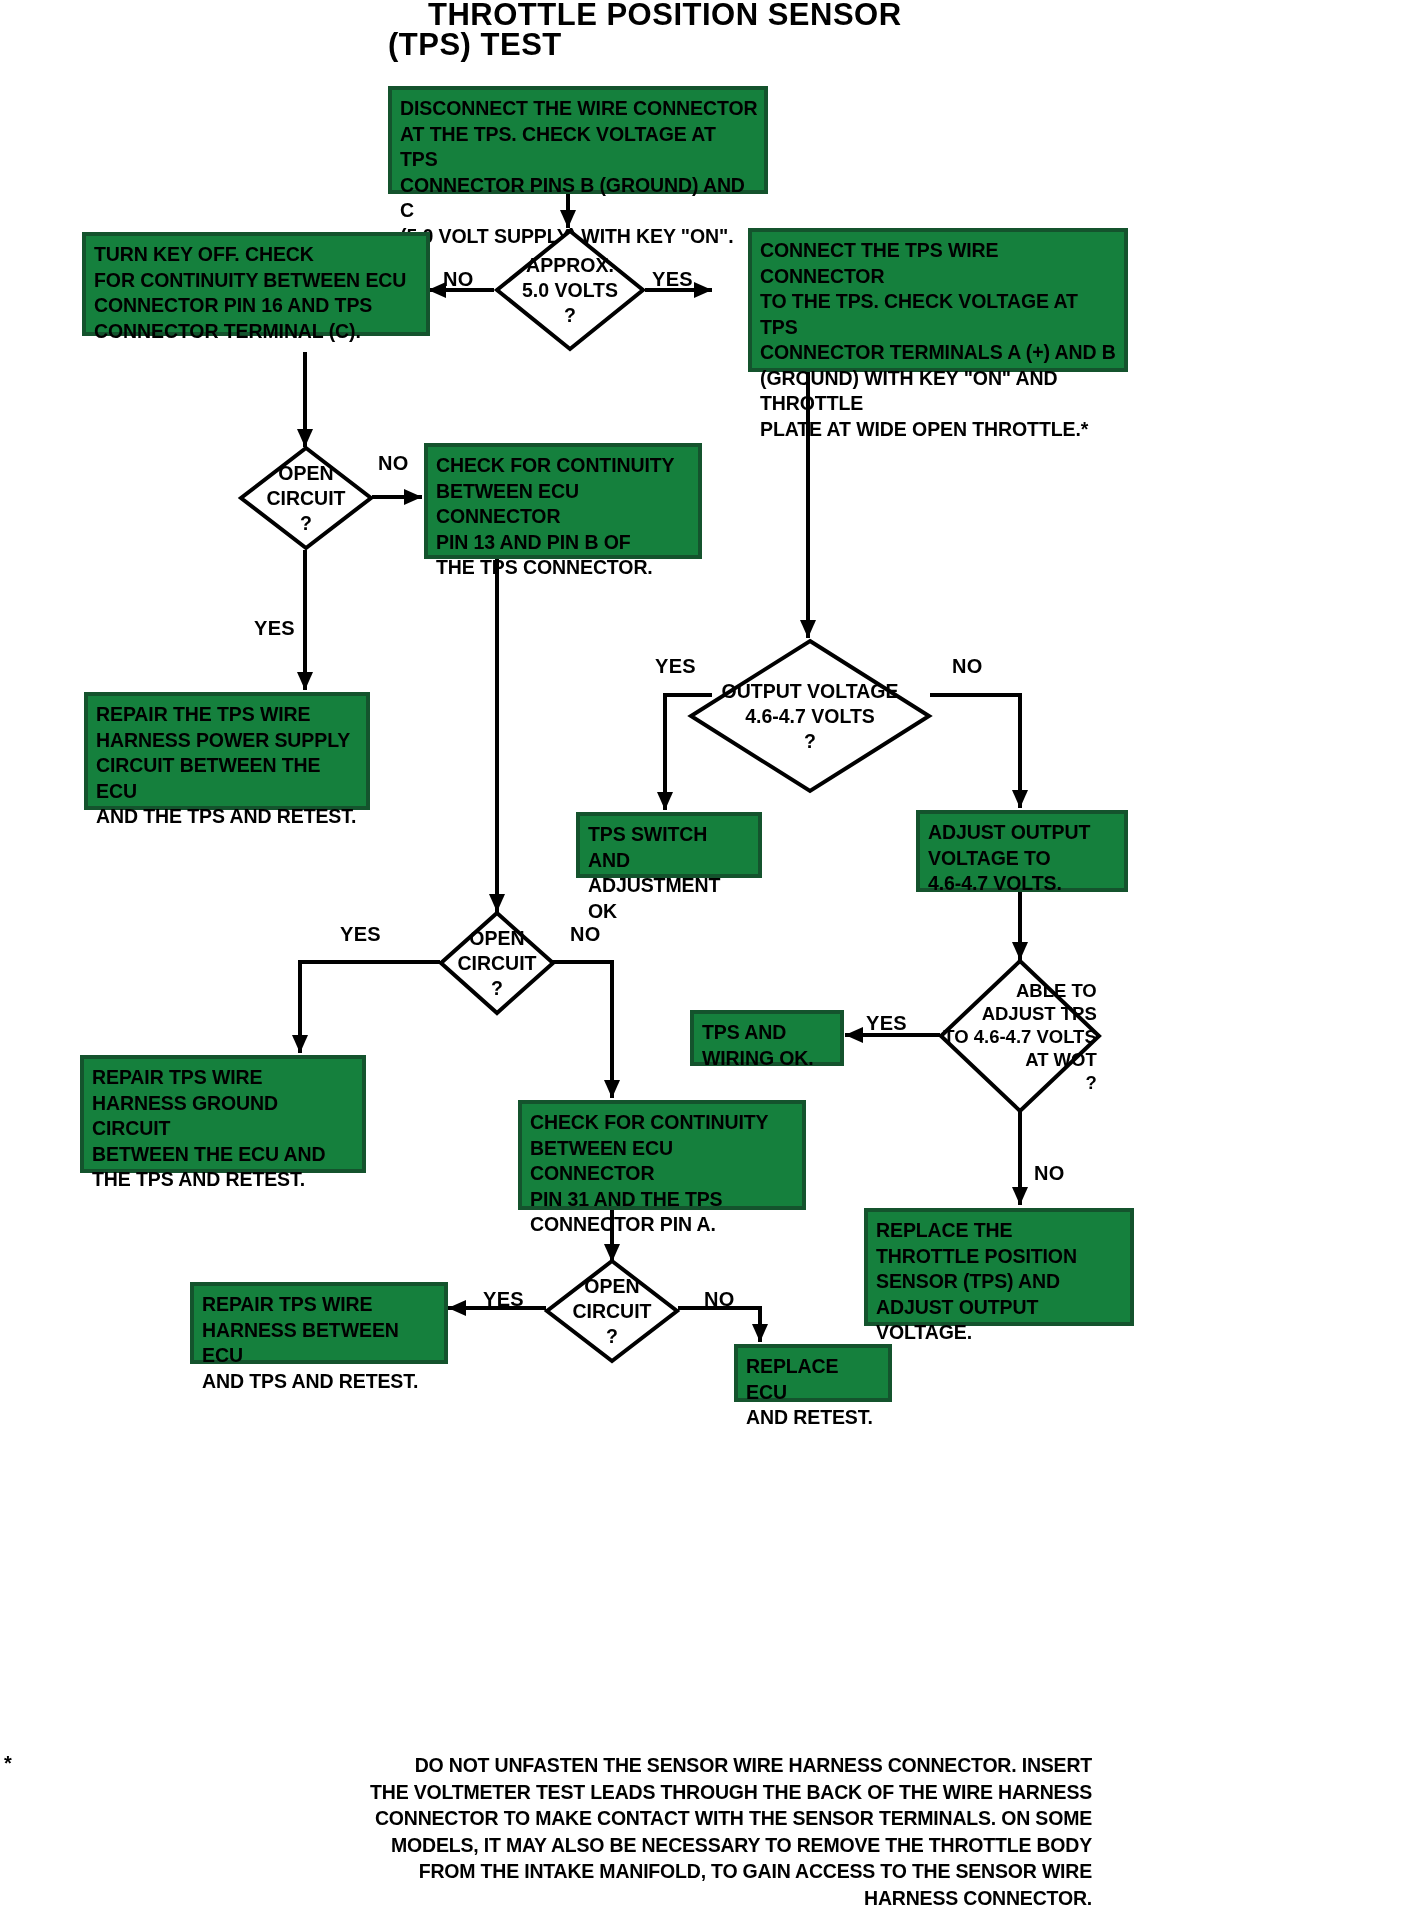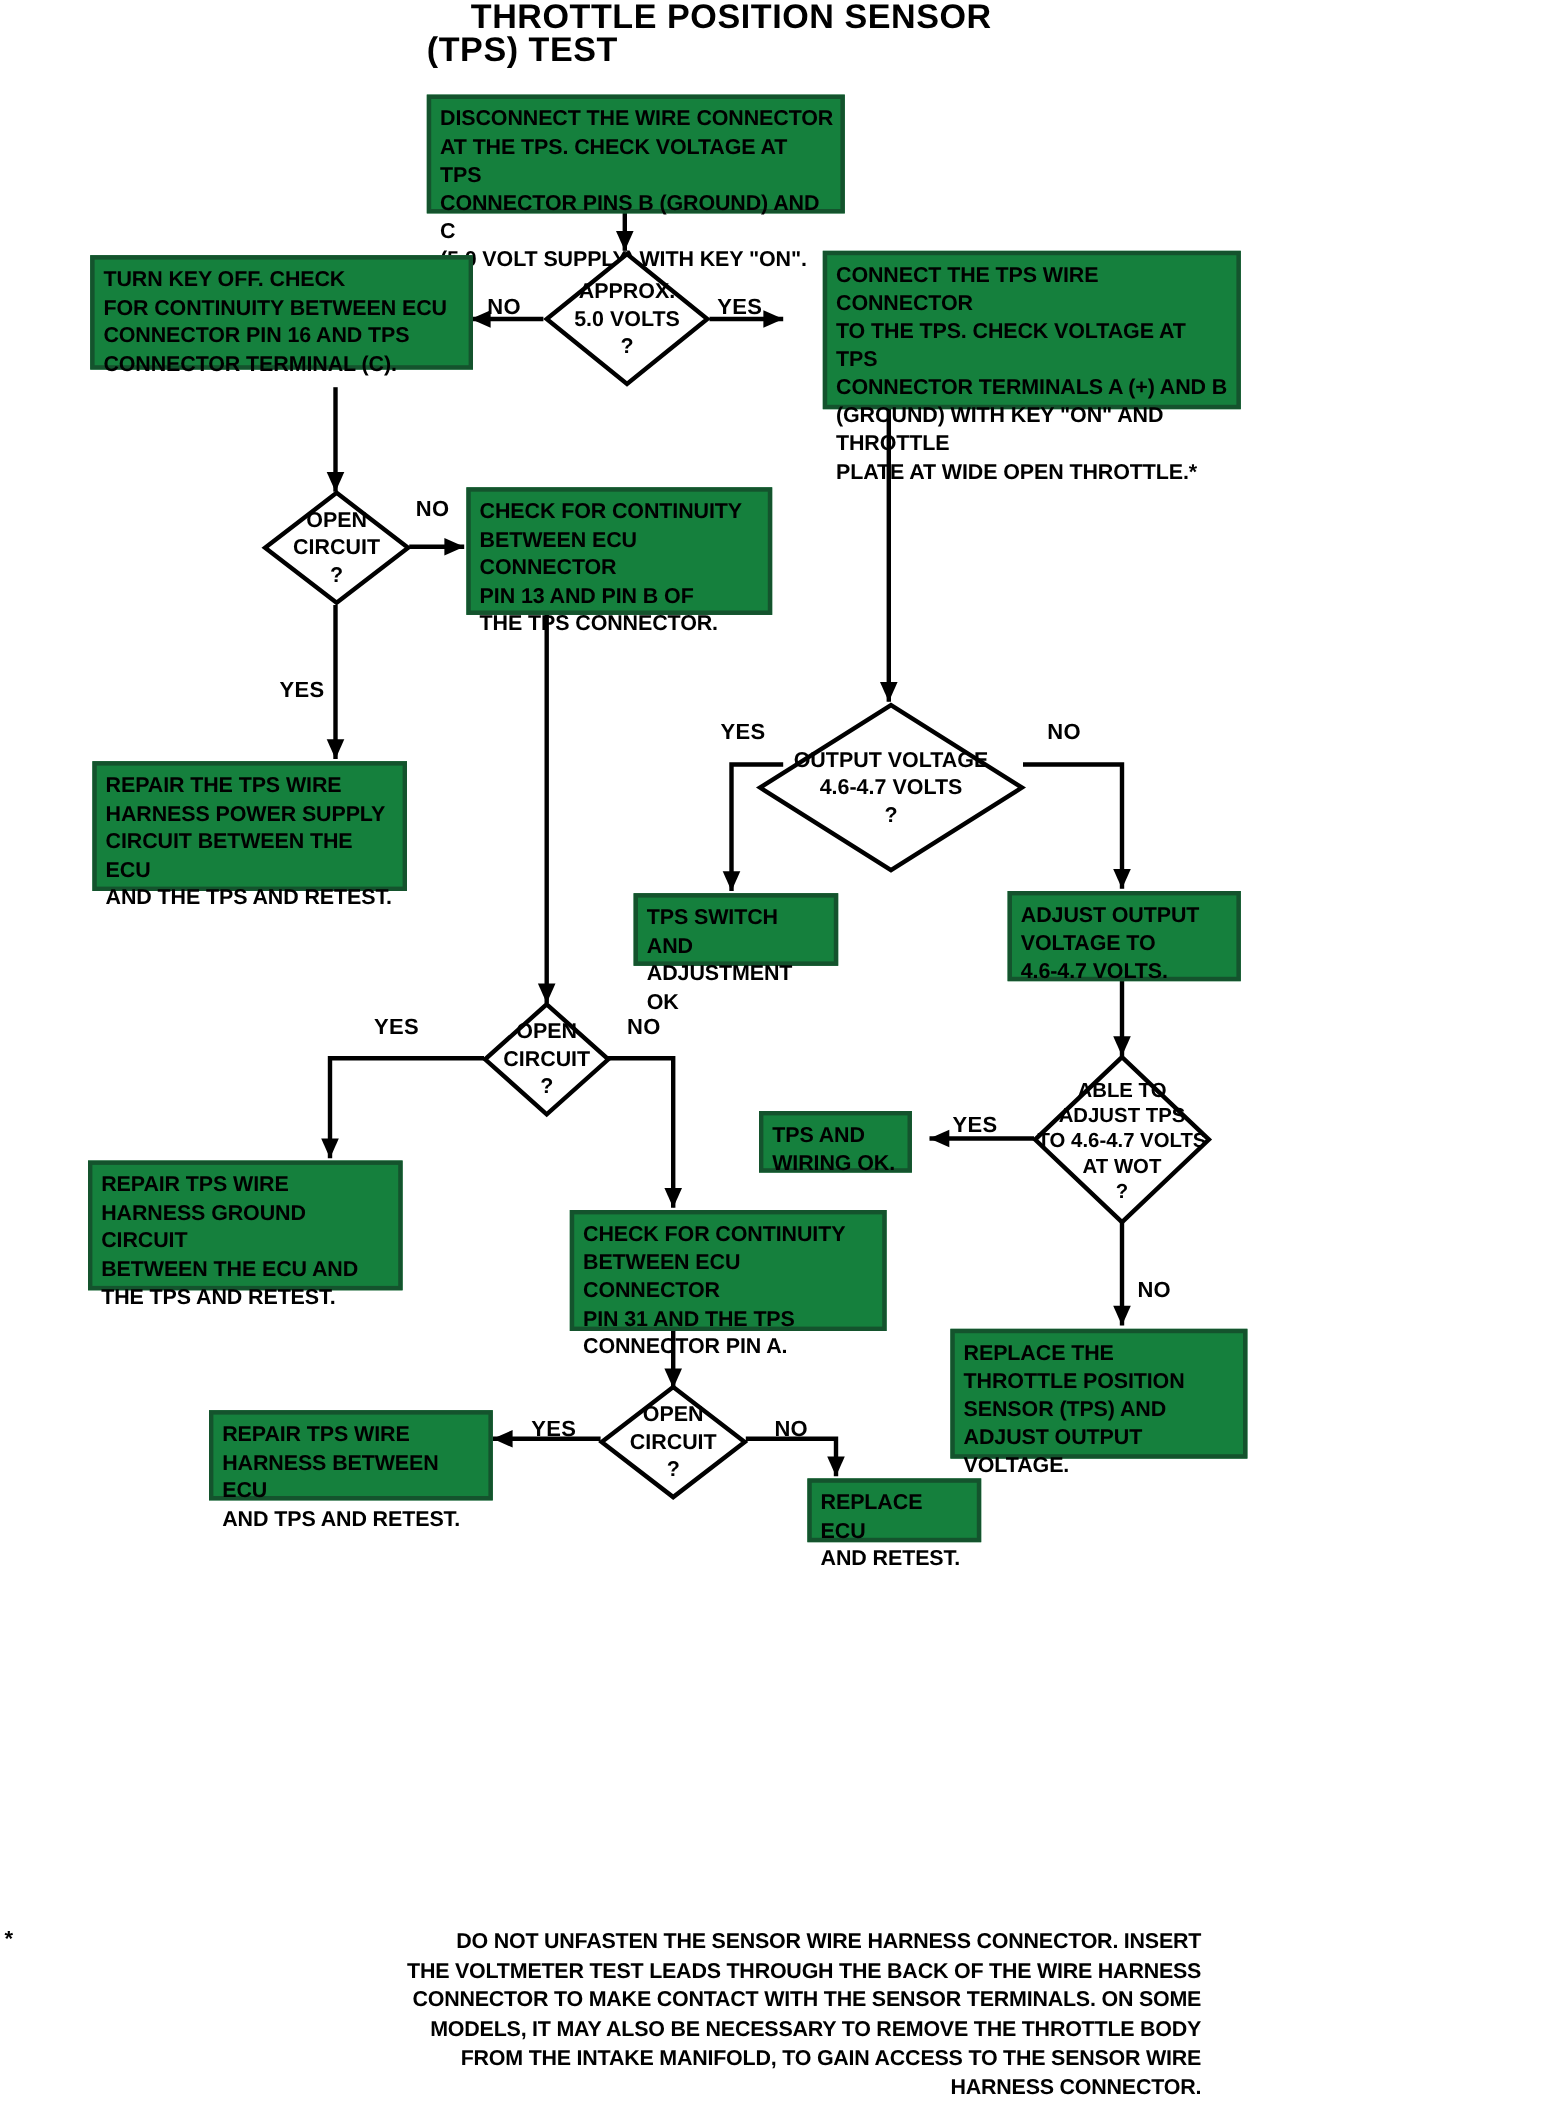--- a/index.html
+++ b/index.html
@@ -197,21 +197,21 @@
   <div class="box" style="left:80px; top:1055px; width:286px; height:118px;">REPAIR TPS WIRE
 HARNESS GROUND CIRCUIT
 BETWEEN THE ECU AND
 THE TPS AND RETEST.</div>
 
   <div class="box" style="left:518px; top:1100px; width:288px; height:110px;">CHECK FOR CONTINUITY
 BETWEEN ECU CONNECTOR
 PIN 31 AND THE TPS
 CONNECTOR PIN A.</div>
 
-  <div class="box" style="left:690px; top:1010px; width:139px; height:56px;">TPS AND
+  <div class="box" style="left:690px; top:1010px; width:154px; height:56px;">TPS AND
 WIRING OK.</div>
 
   <div class="box" style="left:864px; top:1208px; width:270px; height:118px;">REPLACE THE
 THROTTLE POSITION
 SENSOR (TPS) AND
 ADJUST OUTPUT VOLTAGE.</div>
 
   <div class="box" style="left:190px; top:1282px; width:258px; height:82px;">REPAIR TPS WIRE
 HARNESS BETWEEN ECU
 AND TPS AND RETEST.</div>
@@ -252,21 +252,21 @@
     </svg>
     <div class="diamond-label">OPEN
 CIRCUIT
 ?</div>
   </div>
 
   <div class="diamond-wrap" style="left:938px; top:958px; width:164px; height:156px;">
     <svg width="164" height="156" viewBox="0 0 164 156">
       <polygon points="82,3 161,78 82,153 3,78" fill="#fff" stroke="#000" stroke-width="4"></polygon>
     </svg>
-    <div class="diamond-label" style="font-size:18.5px; line-height:23px;">ABLE TO
+    <div class="diamond-label" style="font-size:18.5px; line-height:23px;text-align:right;">ABLE TO
 ADJUST TPS
 TO 4.6-4.7 VOLTS
 AT WOT
 ?</div>
   </div>
 
   <div class="diamond-wrap" style="left:544px; top:1258px; width:136px; height:106px;">
     <svg width="136" height="106" viewBox="0 0 136 106">
       <polygon points="68,3 133,53 68,103 3,53" fill="#fff" stroke="#000" stroke-width="4"></polygon>
     </svg>

